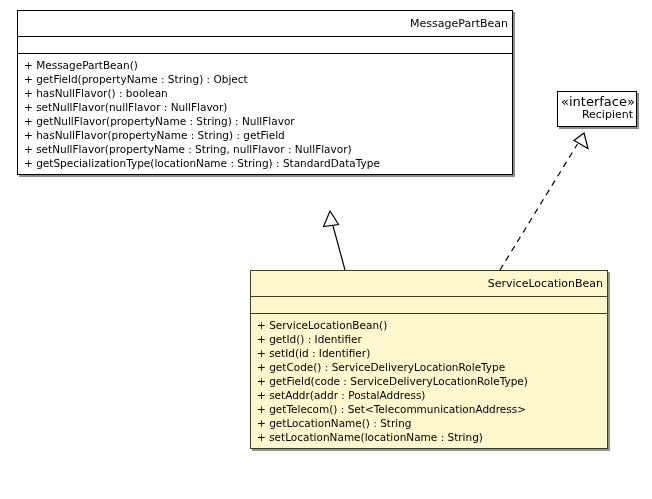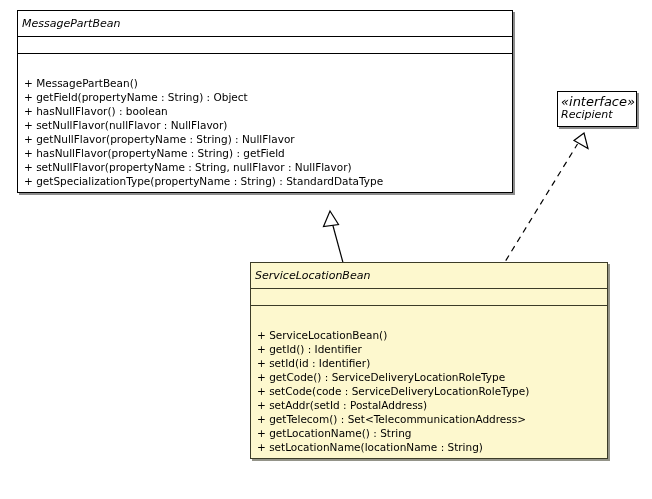--- a/index.html
+++ b/index.html
@@ -39,28 +39,27 @@
     box-shadow: 2px 2px 0 0 rgba(0,0,0,0.45);
     overflow: hidden;
   }
   .uml-class.accented {
     background: #fdf8ce;
     border-color: #3c3c28;
     box-shadow: 2px 2px 0 0 rgba(60,60,40,0.55);
   }
 
   .class-title {
-    text-align: left;
+    text-align: right;
     font-size: 11px;
     line-height: 13px;
     color: #000000;
     padding: 6px 4px 6px 4px;
     border-bottom: 1px solid #000000;
     white-space: nowrap;
-    font-style: italic;
   }
   .accented .class-title { border-bottom-color: #3c3c28; }
 
   .class-title .stereotype {
     display: block;
     font-size: 13px;
     line-height: 12px;
   }
   .class-title .typename {
     display: block;
@@ -69,37 +68,36 @@
   }
 
   .class-attributes {
     height: 16px;
     border-bottom: 1px solid #000000;
   }
   .accented .class-attributes { border-bottom-color: #3c3c28; }
 
   .class-operations {
     padding: 4px 0 4px 0;
-    margin-top: 18px;
   }
   .op-row {
     font-size: 10.5px;
     line-height: 14px;
     color: #000000;
     white-space: nowrap;
     padding: 0 5px 0 6px;
   }
 
   
   #class-messagepartbean {
     left: 17px; top: 10px;
     width: 496px;
   }
   #class-servicelocationbean {
-    left: 250px; top: 262px;
+    left: 250px; top: 270px;
     width: 358px;
   }
   #interface-recipient {
     left: 557px; top: 91px;
     width: 80px;
   }
   #interface-recipient .class-title {
     border-bottom: none;
     padding: 4px 3px 5px 3px;
   }
@@ -128,42 +126,42 @@
     </div>
     <div class="class-attributes"></div>
     <div class="class-operations">
       <div class="op-row">+ MessagePartBean()</div>
       <div class="op-row">+ getField(propertyName : String) : Object</div>
       <div class="op-row">+ hasNullFlavor() : boolean</div>
       <div class="op-row">+ setNullFlavor(nullFlavor : NullFlavor)</div>
       <div class="op-row">+ getNullFlavor(propertyName : String) : NullFlavor</div>
       <div class="op-row">+ hasNullFlavor(propertyName : String) : getField</div>
       <div class="op-row">+ setNullFlavor(propertyName : String, nullFlavor : NullFlavor)</div>
-      <div class="op-row">+ getSpecializationType(propertyName : String) : StandardDataType</div>
+      <div class="op-row">+ getSpecializationType(locationName : String) : StandardDataType</div>
     </div>
   </div>
 
   <div class="uml-class" id="interface-recipient">
     <div class="class-title">
       <span class="stereotype">«interface»</span>
       <span class="typename">Recipient</span>
     </div>
   </div>
 
   <div class="uml-class accented" id="class-servicelocationbean">
     <div class="class-title">
       <span class="typename">ServiceLocationBean</span>
     </div>
     <div class="class-attributes"></div>
     <div class="class-operations">
       <div class="op-row">+ ServiceLocationBean()</div>
       <div class="op-row">+ getId() : Identifier</div>
       <div class="op-row">+ setId(id : Identifier)</div>
       <div class="op-row">+ getCode() : ServiceDeliveryLocationRoleType</div>
-      <div class="op-row">+ setCode(code : ServiceDeliveryLocationRoleType)</div>
-      <div class="op-row">+ setAddr(setId : PostalAddress)</div>
+      <div class="op-row">+ getField(code : ServiceDeliveryLocationRoleType)</div>
+      <div class="op-row">+ setAddr(addr : PostalAddress)</div>
       <div class="op-row">+ getTelecom() : Set&lt;TelecommunicationAddress&gt;</div>
       <div class="op-row">+ getLocationName() : String</div>
       <div class="op-row">+ setLocationName(locationName : String)</div>
     </div>
   </div>
 
 </div>
 
 </body></html>

